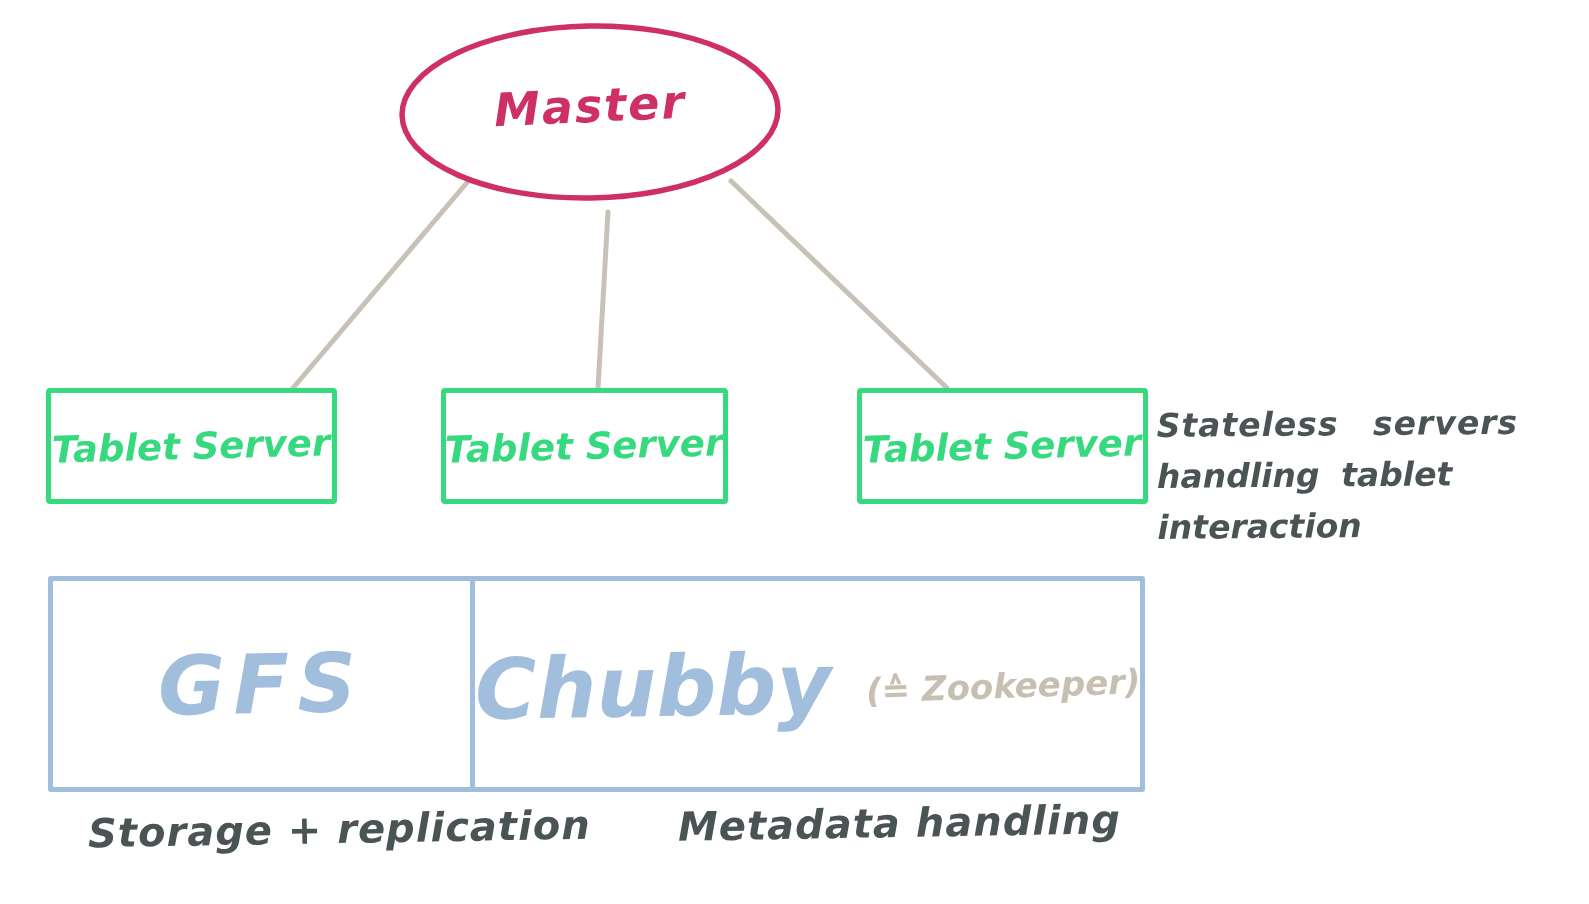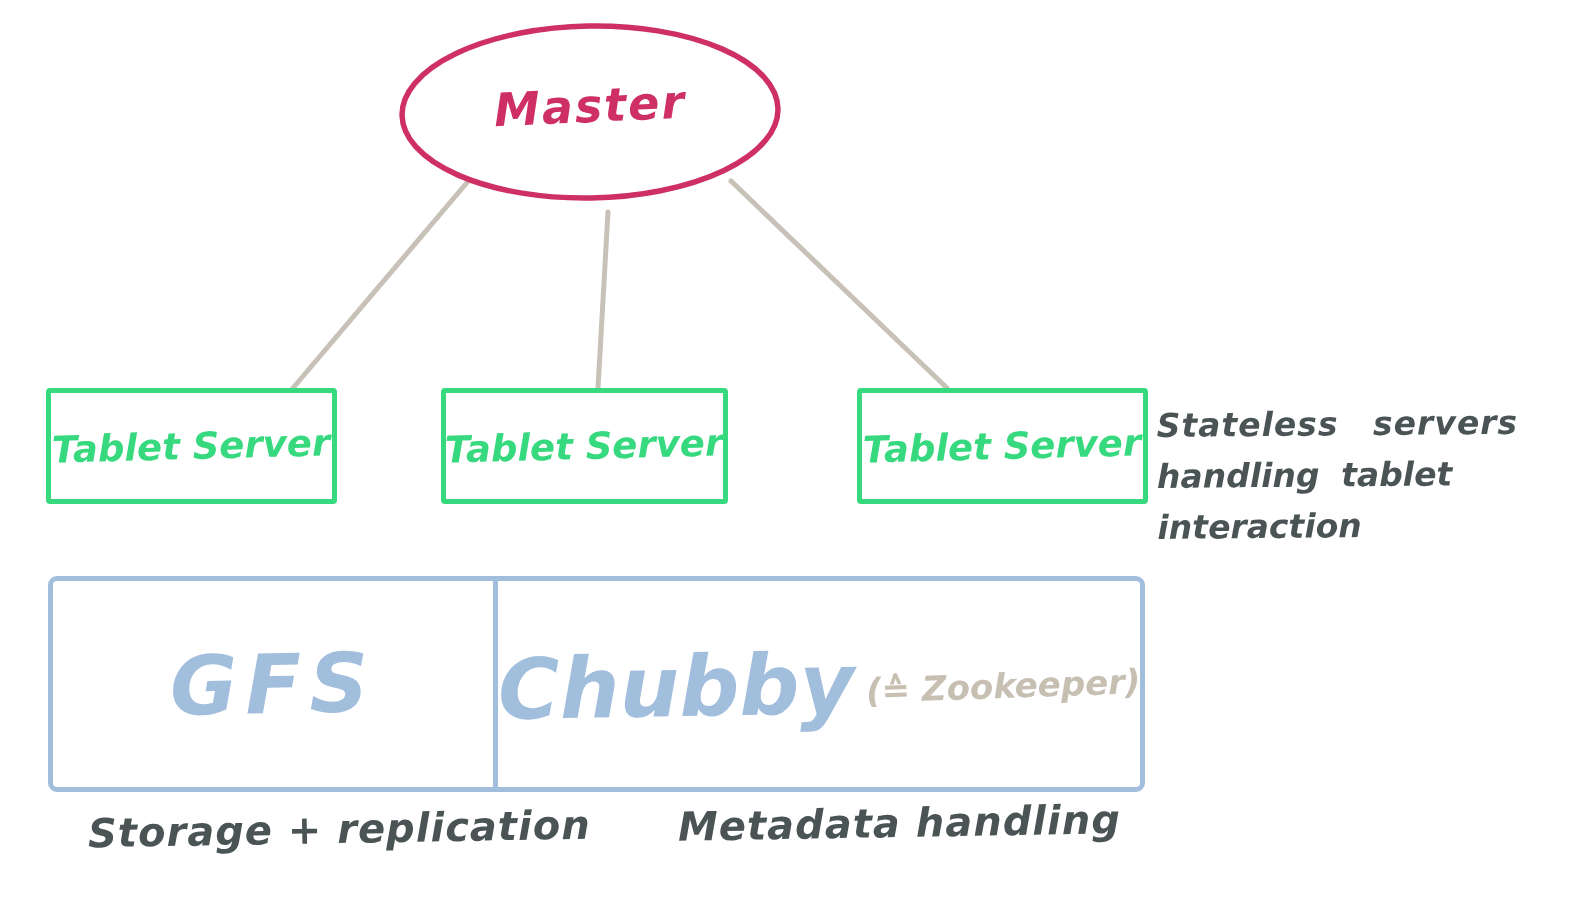--- a/index.html
+++ b/index.html
@@ -66,36 +66,36 @@
     line-height: 51px;
     transform: rotate(-0.5deg);
   }
   .stateless-note .line1 { letter-spacing: 1px; word-spacing: 22px; }
   .stateless-note .line2 { letter-spacing: 0px; word-spacing: 10px; }
   
   .storage-box {
     left: 48px; top: 576px;
     width: 1097px; height: 216px;
     border: 5px solid #a2bedd;
-    border-radius: 9px;
+    border-radius: 3px;
     box-sizing: border-box;
     display: flex;
     background: #ffffff;
     text-align: center;
   }
   .storage-cell-left {
     width: 538px;
     border-right: 5px solid #a2bedd;
     box-sizing: border-box;
     display: flex; align-items: center; justify-content: center;
   }
   .storage-cell-right {
     flex: 1;
     display: flex; align-items: center; justify-content: center;
-    gap: 11px;
+    gap: 34px;
   }
   .gfs-label {
     color: #a2bedd;
     font-size: 82px;
     font-weight: bold;
     letter-spacing: 8px;
     transform: rotate(-1deg);
   }
   .chubby-label {
     color: #a2bedd;

